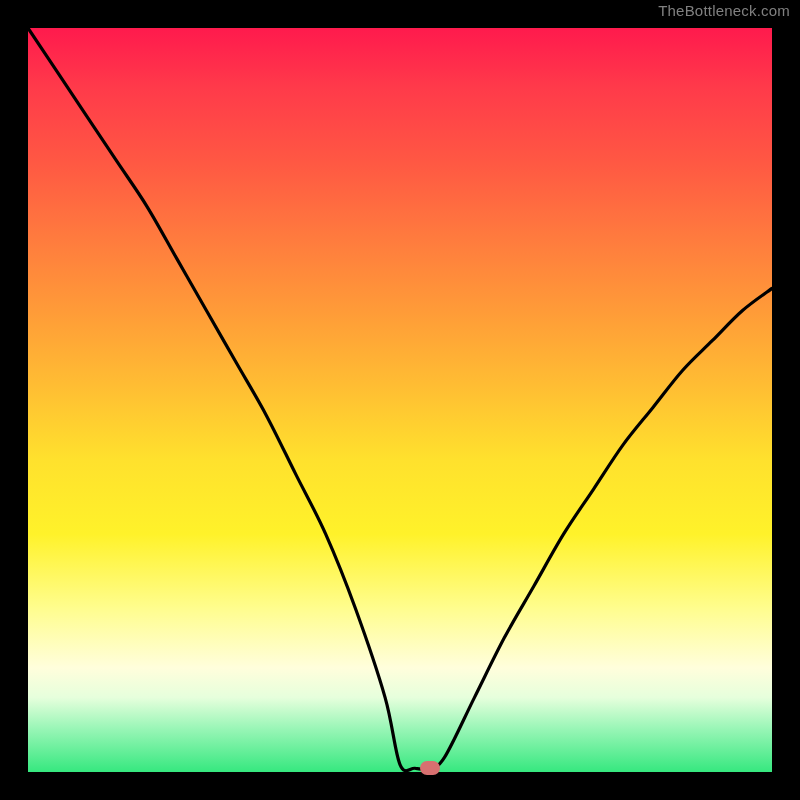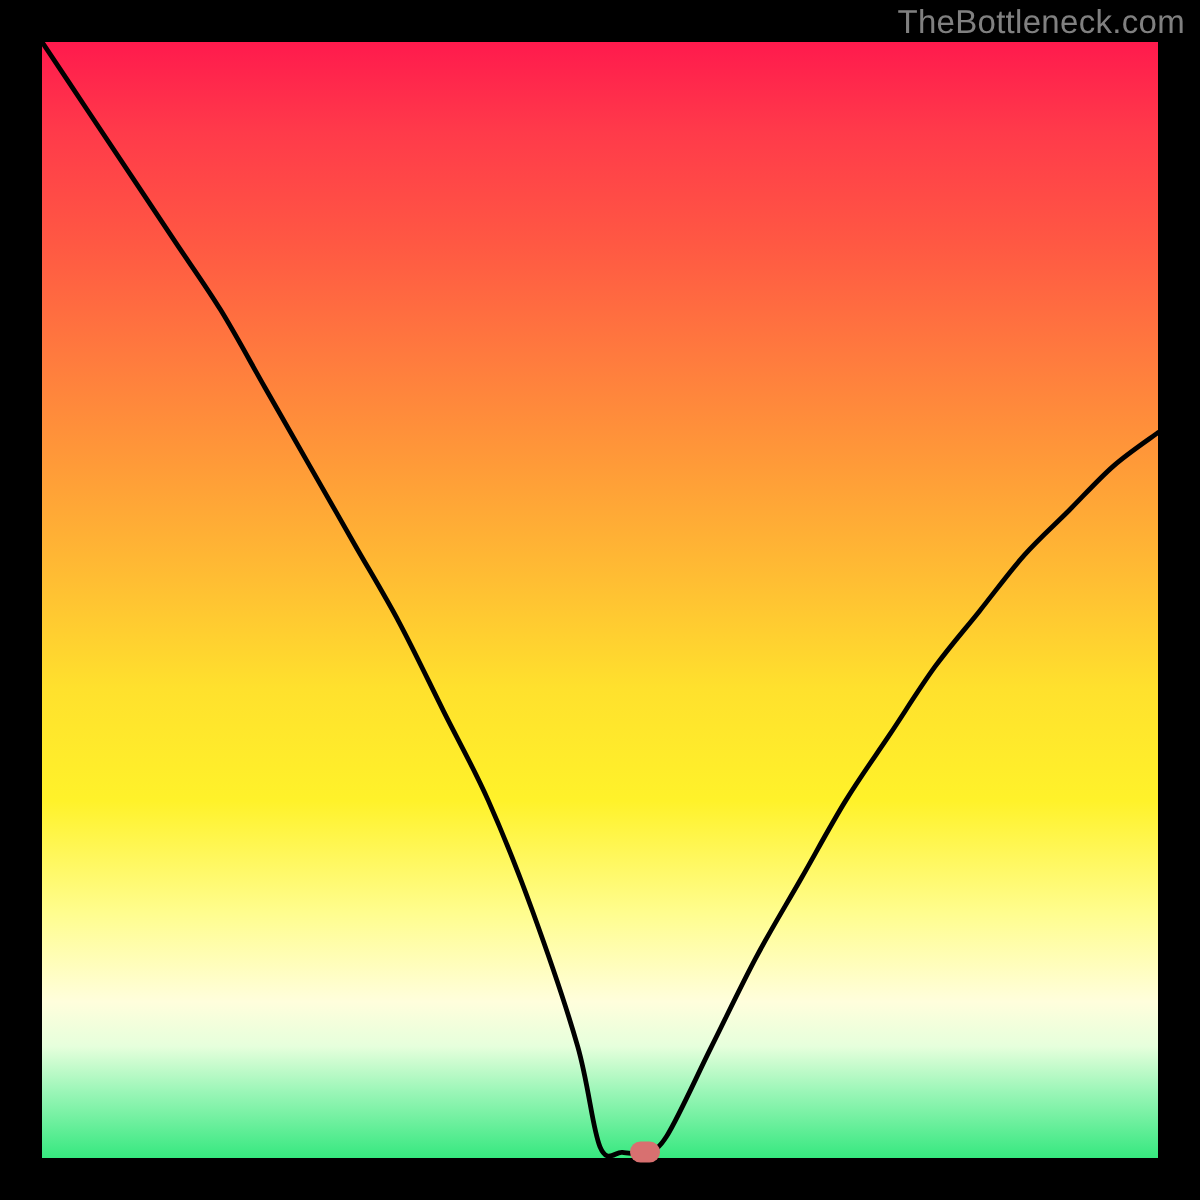--- a/index.html
+++ b/index.html
@@ -14,21 +14,21 @@
   .container {
     position: relative;
     width: 800px;
     height: 800px;
   }
   .watermark {
     position: absolute;
     top: 2px;
     right: 10px;
     color: #808080;
-    font-size: 22px;
+    font-size: 15px;
     font-weight: 500;
     letter-spacing: 0.2px;
     z-index: 5;
   }
   .plot-area {
     position: absolute;
     left: 28px;
     top: 28px;
     width: 744px;
     height: 744px;

